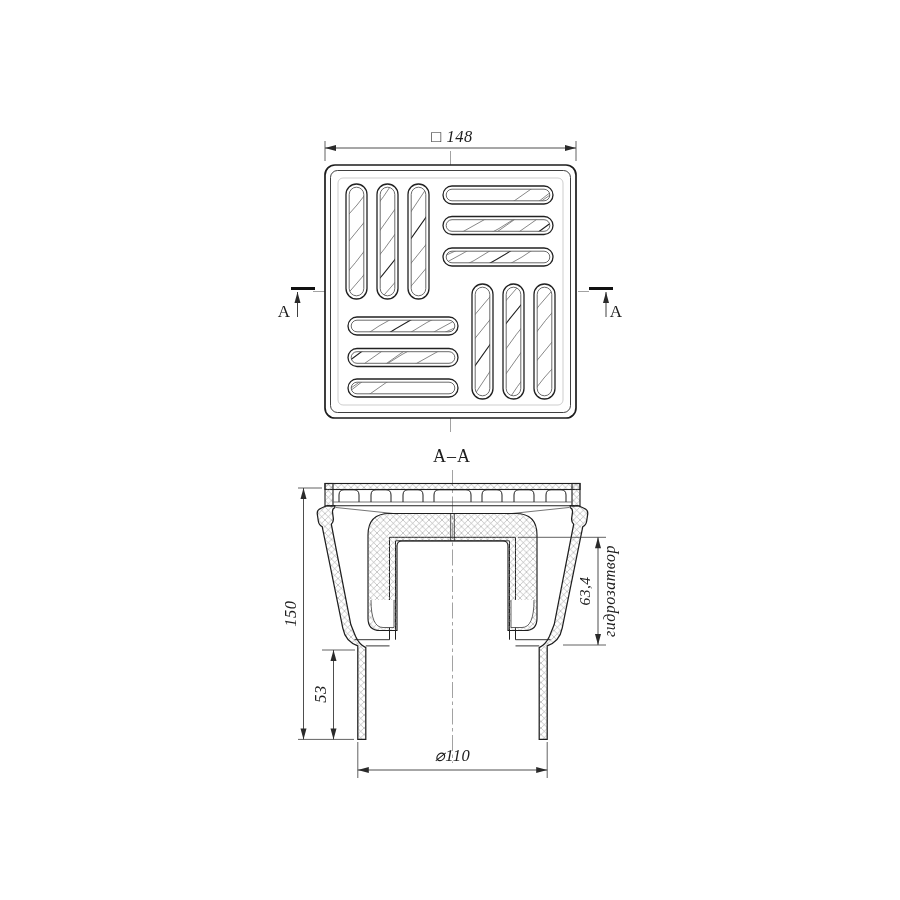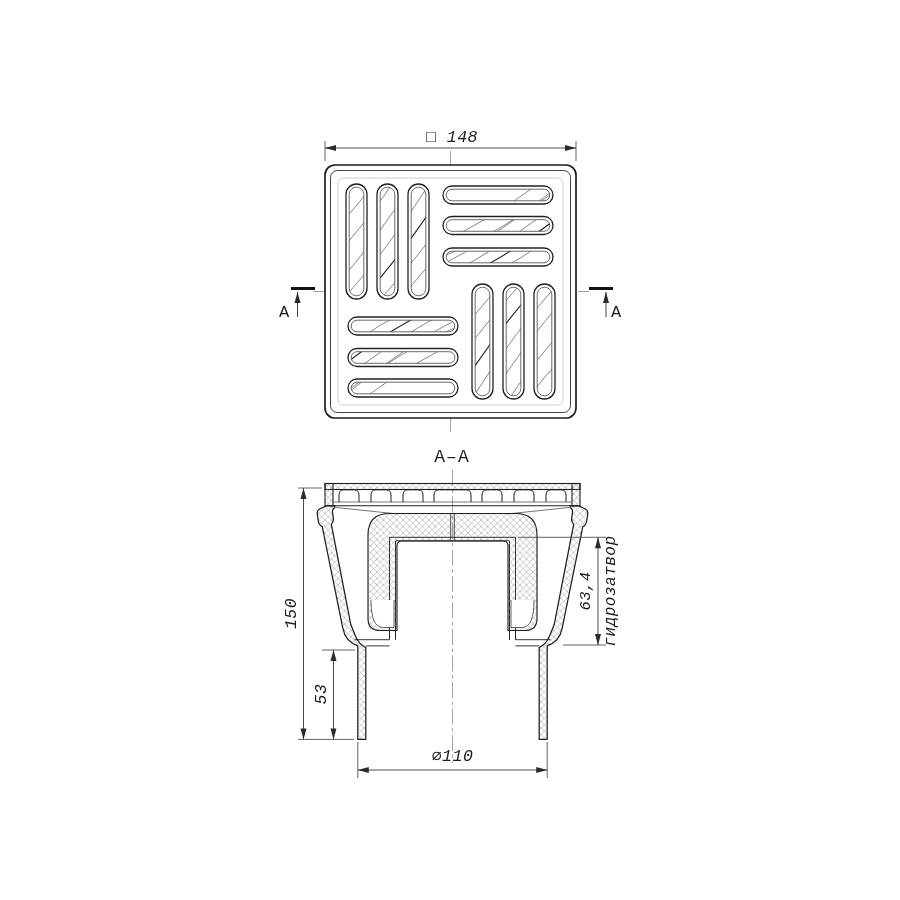--- a/index.html
+++ b/index.html
@@ -1,18 +1,18 @@
 <!DOCTYPE html>
 <html><head>
 <meta charset="utf-8">
 <style>
   html,body{margin:0;padding:0;background:#ffffff;}
   .page{
     width:900px;height:900px;position:relative;background:#ffffff;
-    font-family:Liberation Mono, monospace;overflow:hidden;
+    font-family:Liberation Serif, serif;overflow:hidden;
   }
   svg{display:block;}
   text{fill:#1d1d1d;}
   .dim-text{font-style:italic;font-size:16.5px;letter-spacing:0.5px;}
   .dim-text-sm{font-style:italic;font-size:15.5px;letter-spacing:0.5px;}
   .label-text{font-style:italic;font-size:16px;letter-spacing:0.5px;}
   .view-title{font-size:18px;letter-spacing:1px;}
   .cut-letter{font-size:17px;}
 </style>
 </head>

